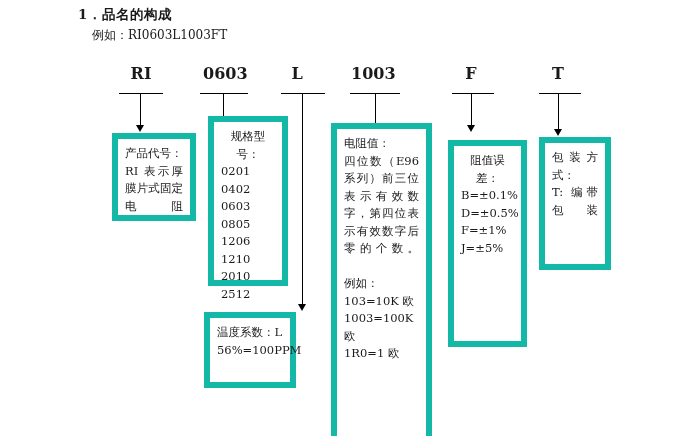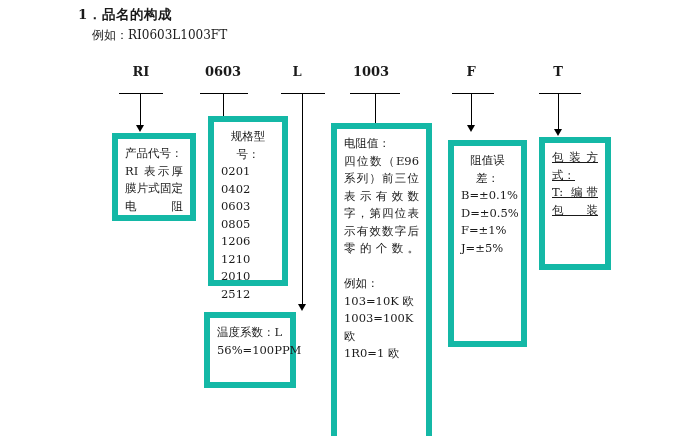--- a/index.html
+++ b/index.html
@@ -30,21 +30,21 @@
     position: absolute;
     left: 92px;
     top: 27px;
     font-size: 12px;
     white-space: nowrap;
   }
 
   
   .seg-label {
     position: absolute;
-    font-size: 13px;
+    font-size: 16px;
     font-weight: bold;
     text-align: center;
     white-space: nowrap;
   }
 
   
   .conn-bar {
     position: absolute;
     height: 0;
     border-top: 1.3px solid #000;
@@ -160,16 +160,16 @@
 </div>
 
 <div class="box" style="left:448px; top:140px; width:79px; height:207px;">
   <p style="text-align:center;">阻值误差：</p>
   <p>B=±0.1%</p>
   <p>D=±0.5%</p>
   <p>F=±1%</p>
   <p>J=±5%</p>
 </div>
 
-<div class="box" style="left:539px; top:137px; width:72px; height:133px;text-decoration:underline;">
+<div class="box" style="left:539px; top:137px; width:72px; height:133px;">
   <p>包装方式：</p>
   <p class="flow">T: 编带包装</p>
 </div>
 
 </body></html>

